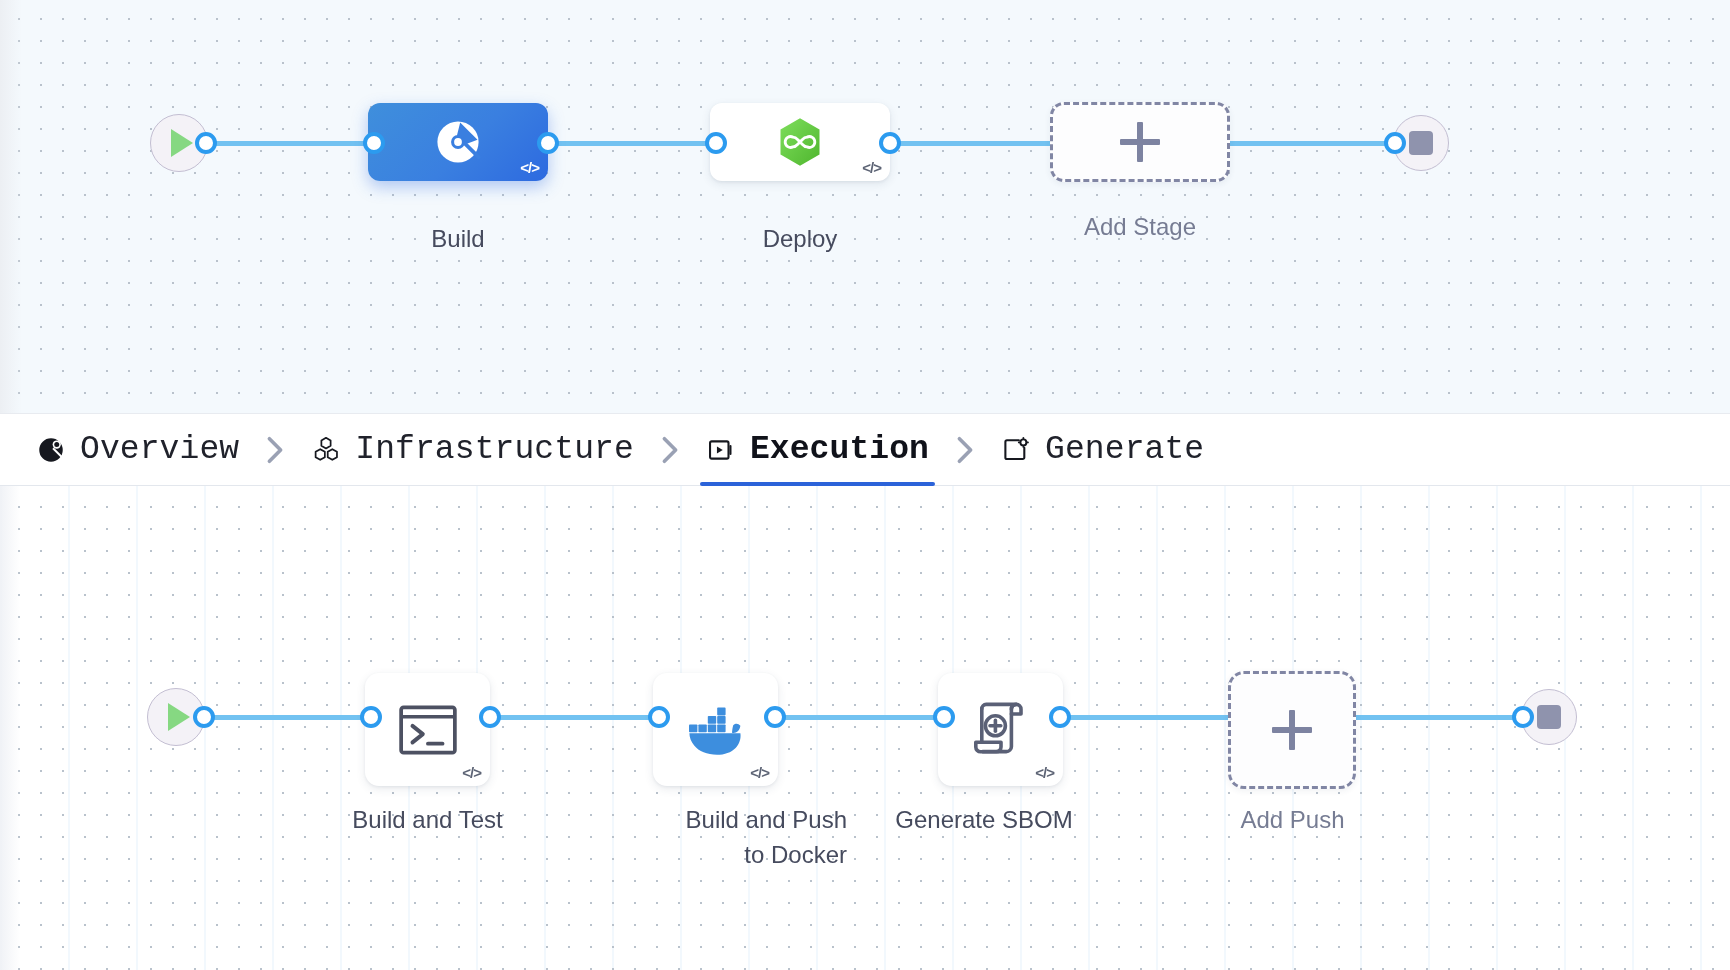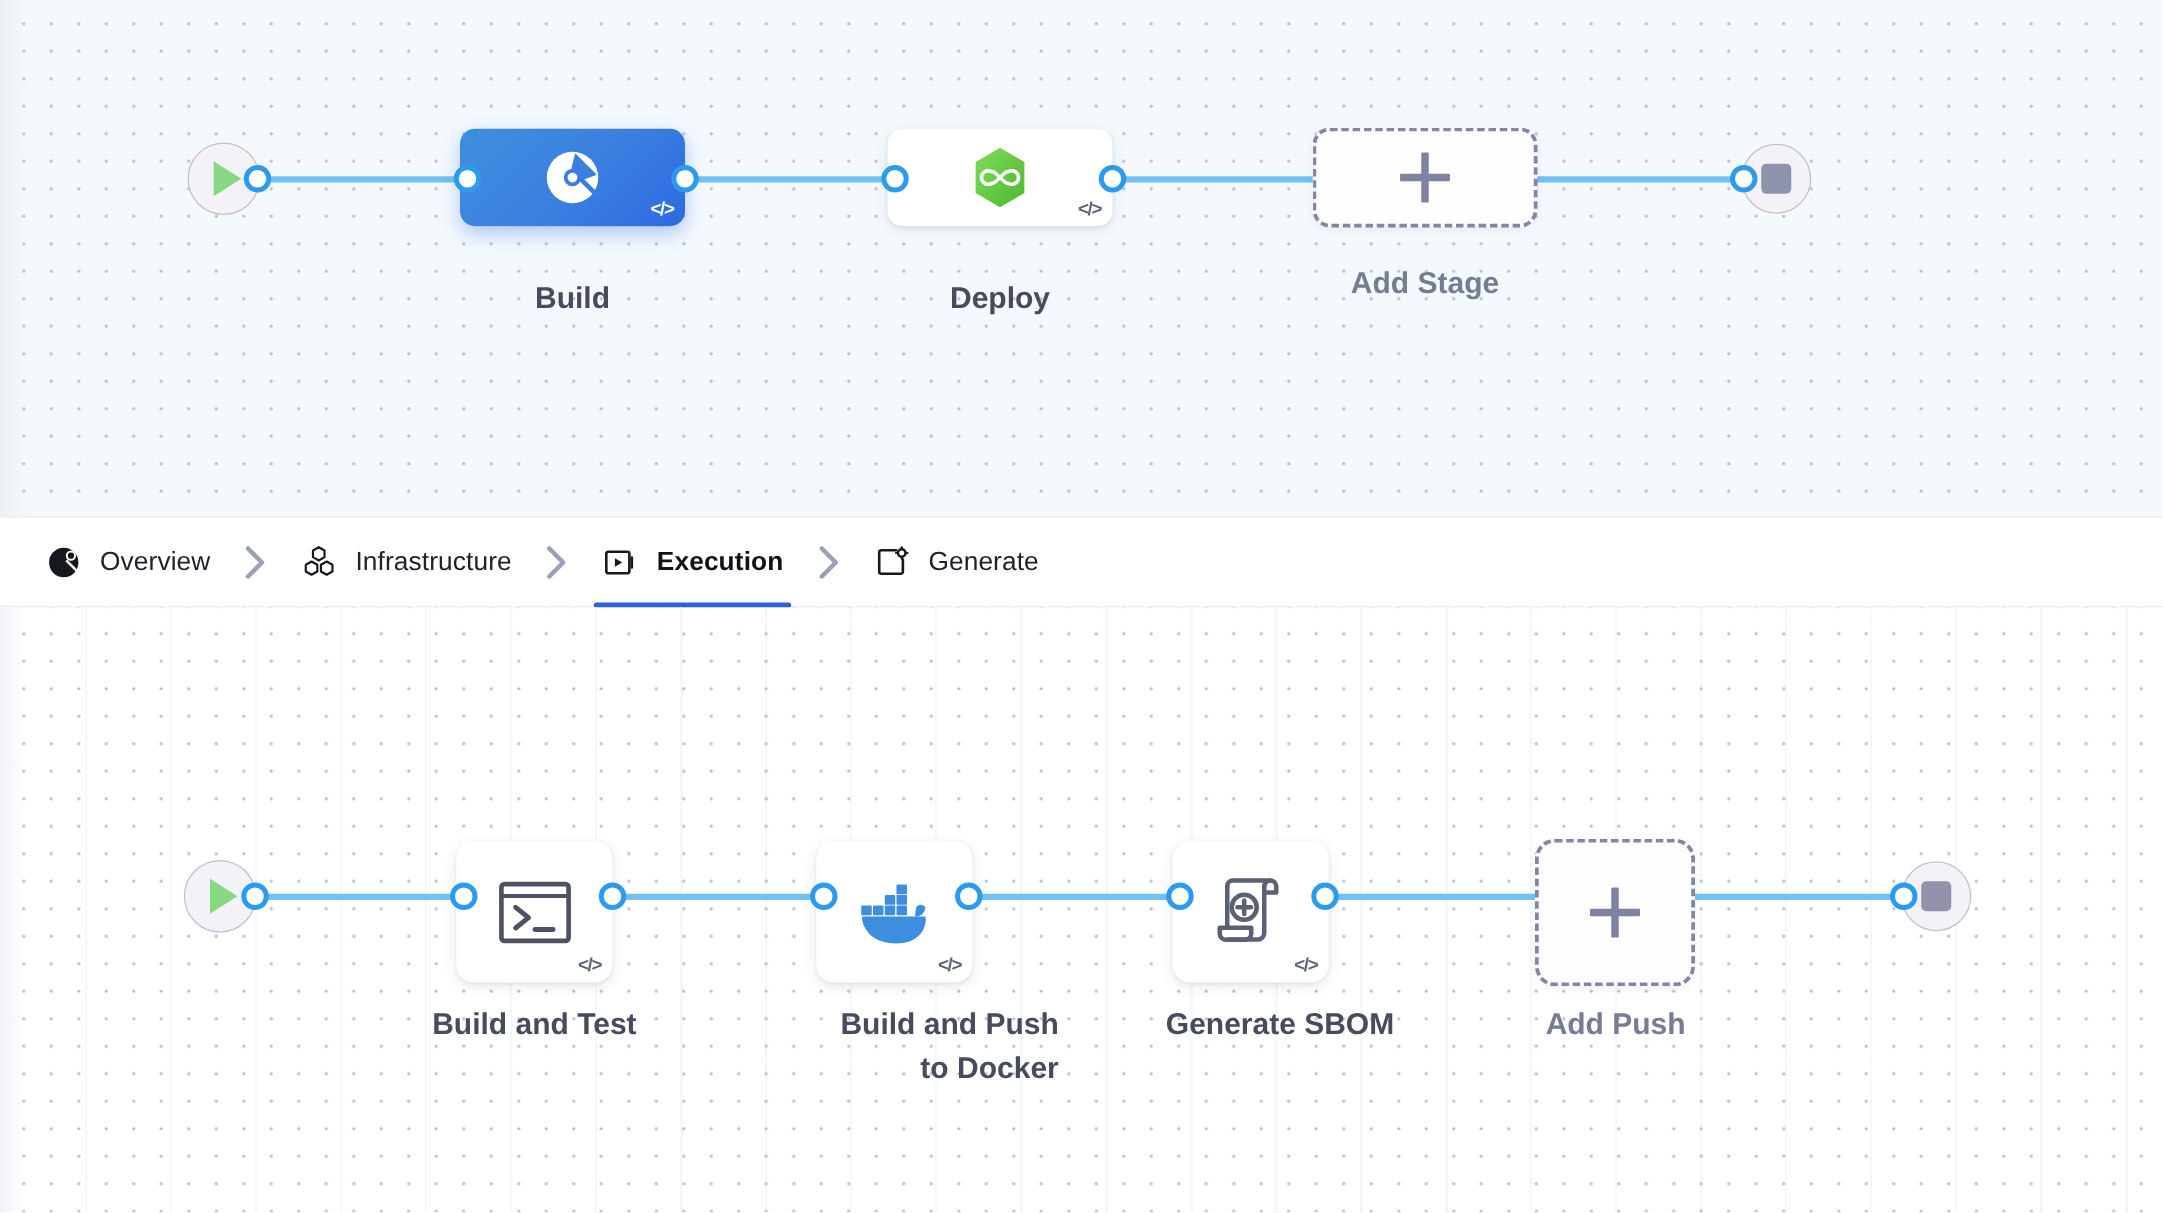--- a/index.html
+++ b/index.html
@@ -39,22 +39,23 @@
     display: flex; align-items: center;
     padding-left: 30px;
   }
   .tab {
     display: flex; align-items: center; gap: 14px;
     height: 72px; position: relative;
     padding: 0 6px;
     cursor: pointer;
   }
   .tab .tab-label {
-    font-size: 21px; color: #20222b; letter-spacing: .1px;
+    font-size: 33px; color: #20222b; letter-spacing: .1px;
     white-space: nowrap;
+    font-family: Liberation Mono, monospace;
   }
   .tab.active .tab-label { font-weight: bold; color: #10121a; }
   .tab.active::after {
     content: ""; position: absolute; left: 0; right: 0; bottom: 0;
     height: 4px; background: #2b63d9; border-radius: 2px;
   }
   .tab-icon { width: 30px; height: 30px; display: block; flex: none; }
   .tab-sep {
     width: 60px; display: flex; align-items: center; justify-content: center;
     color: #9aa1b4;
@@ -144,21 +145,20 @@
   }
   .plus::after {
     content: ""; position: absolute; top: 17px; left: 0;
     width: 40px; height: 6px; background: #7d83a1; border-radius: 1px;
   }
 
   .node-label {
     position: absolute; text-align: center;
     font-size: 24px; color: #464b5e; line-height: 1.45;
     white-space: pre-line;
-    font-weight: bold;
   }
   .node-label.muted { color: #767c93; }
 
   svg { display: block; }
 </style>
 </head>
 <body>
 
 <div id="app">
 
@@ -345,21 +345,21 @@
           <path d="M3.4 21.6 H16 v2.4 a2.4 2.4 0 0 1-2.4 2.4 H5.8 A2.4 2.4 0 0 1 3.4 24 Z"></path>
           <circle cx="13.2" cy="13.4" r="5"></circle>
           <path d="M13.2 10.7 V16.1"></path>
           <path d="M10.5 13.4 H15.9"></path>
         </g>
       </svg>
       <span class="code-badge">&lt;/&gt;</span>
     </div>
     <div class="port" style="left:933px; top:220px;"></div>
     <div class="port" style="left:1049px; top:220px;"></div>
-    <div class="node-label" style="left:898px; top:317px; width:252px;">Generate SBOM</div>
+    <div class="node-label" style="left:858px; top:317px; width:252px;">Generate SBOM</div>
 
     <div class="card dashed" style="left:1228px; top:185px; width:128px; height:118px; border-radius:16px;">
       <div class="plus"></div>
     </div>
     <div class="node-label muted" style="left:1215px; top:317px; width:155px;">Add Push</div>
 
     <div class="node endcap" style="left:1521px; top:203px; width:56px; height:56px;">
       <div class="stop-sq"></div>
     </div>
     <div class="port" style="left:1512px; top:220px;"></div>

